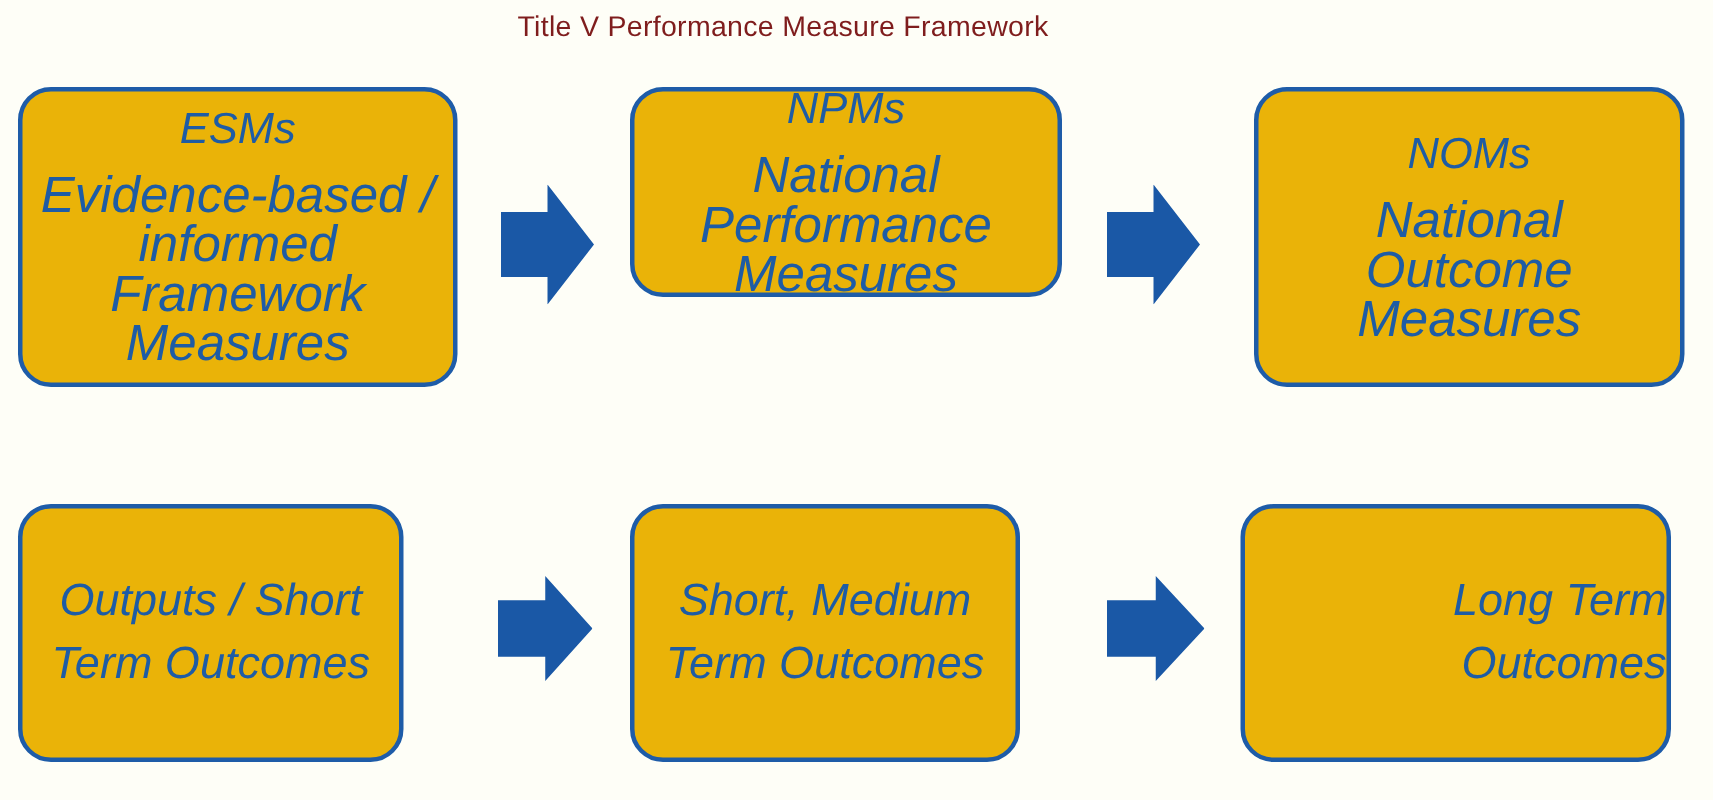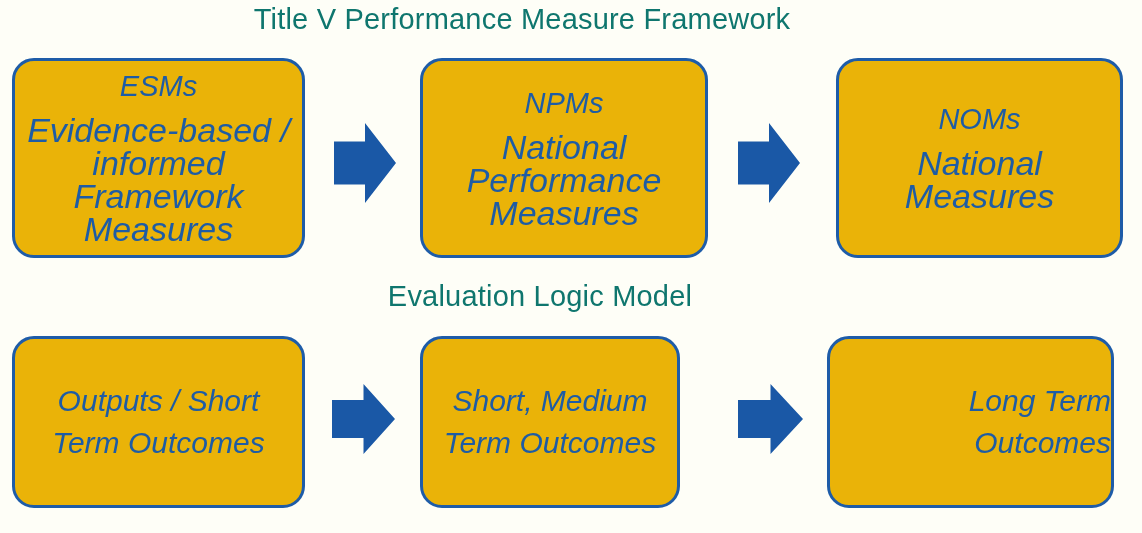--- a/index.html
+++ b/index.html
@@ -11,22 +11,22 @@
     width: 1142px;
     height: 533px;
     background: #FEFEF7;
     font-family: "Liberation Sans", sans-serif;
     overflow: hidden;
   }
   .diagram-title {
     position: absolute;
     transform: translateX(-50%);
     white-space: nowrap;
-    color: #0f766e;
-    font-size: 29px;
+    color: #7f1d1d;
+    font-size: 19px;
     line-height: 32px;
     font-weight: 400;
     letter-spacing: 0.2px;
   }
   .box {
     position: absolute;
     box-sizing: border-box;
     background: #eab308;
     border: 3px solid #1E5CA8;
     border-radius: 22px;
@@ -66,38 +66,38 @@
 
   <div class="box row1" style="left:12px; top:58px; width:293px; height:200px;">
     <div class="box-heading">ESMs</div>
     <div class="box-line">Evidence-based /</div>
     <div class="box-line">informed Framework</div>
     <div class="box-line">Measures</div>
   </div>
 
   <div class="arrow" style="left:334px; top:123px; width:62px; height:80px;"></div>
 
-  <div class="box row1" style="left:420px; top:58px; width:288px; height:200px;">
+  <div class="box row1" style="left:420px; top:58px; width:288px; height:140px;">
     <div class="box-heading">NPMs</div>
     <div class="box-line">National</div>
     <div class="box-line">Performance</div>
     <div class="box-line">Measures</div>
   </div>
 
   <div class="arrow" style="left:738px; top:123px; width:62px; height:80px;"></div>
 
   <div class="box row1" style="left:836px; top:58px; width:287px; height:200px;">
     <div class="box-heading">NOMs</div>
     <div class="box-line">National</div>
+    <div class="box-line">Outcome</div>
     <div class="box-line">Measures</div>
   </div>
 
-  <div class="diagram-title" style="left:540px; top:280px;">Evaluation Logic Model</div>
 
-  <div class="box row2" style="left:12px; top:336px; width:293px; height:172px;">
+  <div class="box row2" style="left:12px; top:336px; width:257px; height:172px;">
     <div class="box-line">Outputs / Short</div>
     <div class="box-line">Term Outcomes</div>
   </div>
 
   <div class="arrow" style="left:332px; top:384px; width:63px; height:70px;"></div>
 
   <div class="box row2" style="left:420px; top:336px; width:260px; height:172px;">
     <div class="box-line">Short, Medium</div>
     <div class="box-line">Term Outcomes</div>
   </div>

